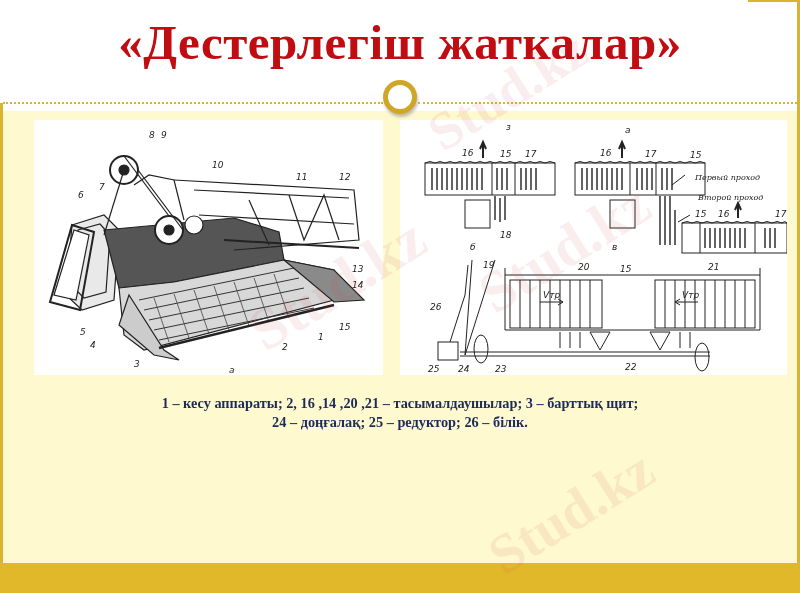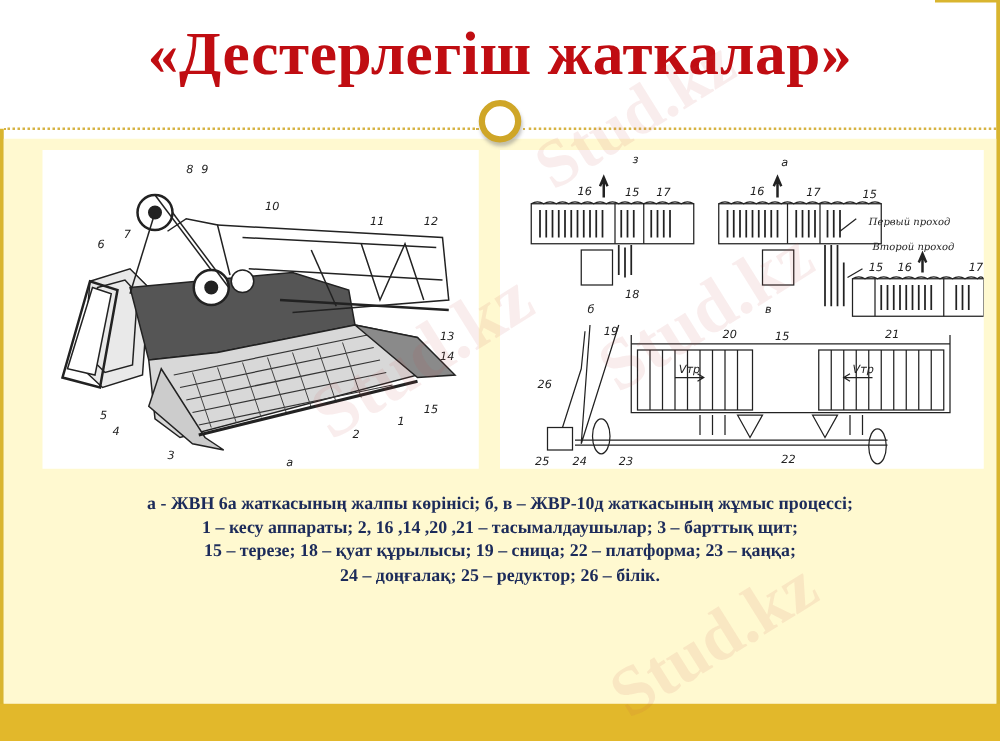--- a/index.html
+++ b/index.html
@@ -266,23 +266,21 @@
       <text class="lbl" x="58" y="252">24</text>
       <text class="lbl" x="95" y="252">23</text>
       <text class="lbl" x="225" y="250">22</text>
       <text class="lbl" x="143" y="178">Vтр</text>
       <text class="lbl" x="282" y="178">Vтр</text>
     </g>
   </svg>
 </div>
 
 <div class="caption">
-  <span class="line">а - ЖВН 6а жаткасының жалпы көрінісі;   б, в – ЖВР-10д жаткасының жұмыс процессі;</span>
   <span class="line">1 – кесу аппараты; 2, 16 ,14 ,20 ,21 – тасымалдаушылар; 3 – барттық щит;</span>
-  <span class="line">15 – терезе; 18 – қуат құрылысы; 19 – сница; 22 – платформа; 23 – қаңқа;</span>
   <span class="line">24 – доңғалақ; 25 – редуктор; 26 – білік.</span>
 </div>
 
 <div class="footer-bar"></div>
 
 <div class="watermark" style="left:420px; top:60px; font-size:54px;">Stud.kz</div>
 <div class="watermark" style="left:240px; top:250px; font-size:60px;">Stud.kz</div>
 <div class="watermark" style="left:470px; top:215px; font-size:58px;">Stud.kz</div>
 <div class="watermark" style="left:480px; top:480px; font-size:56px;">Stud.kz</div>
 

